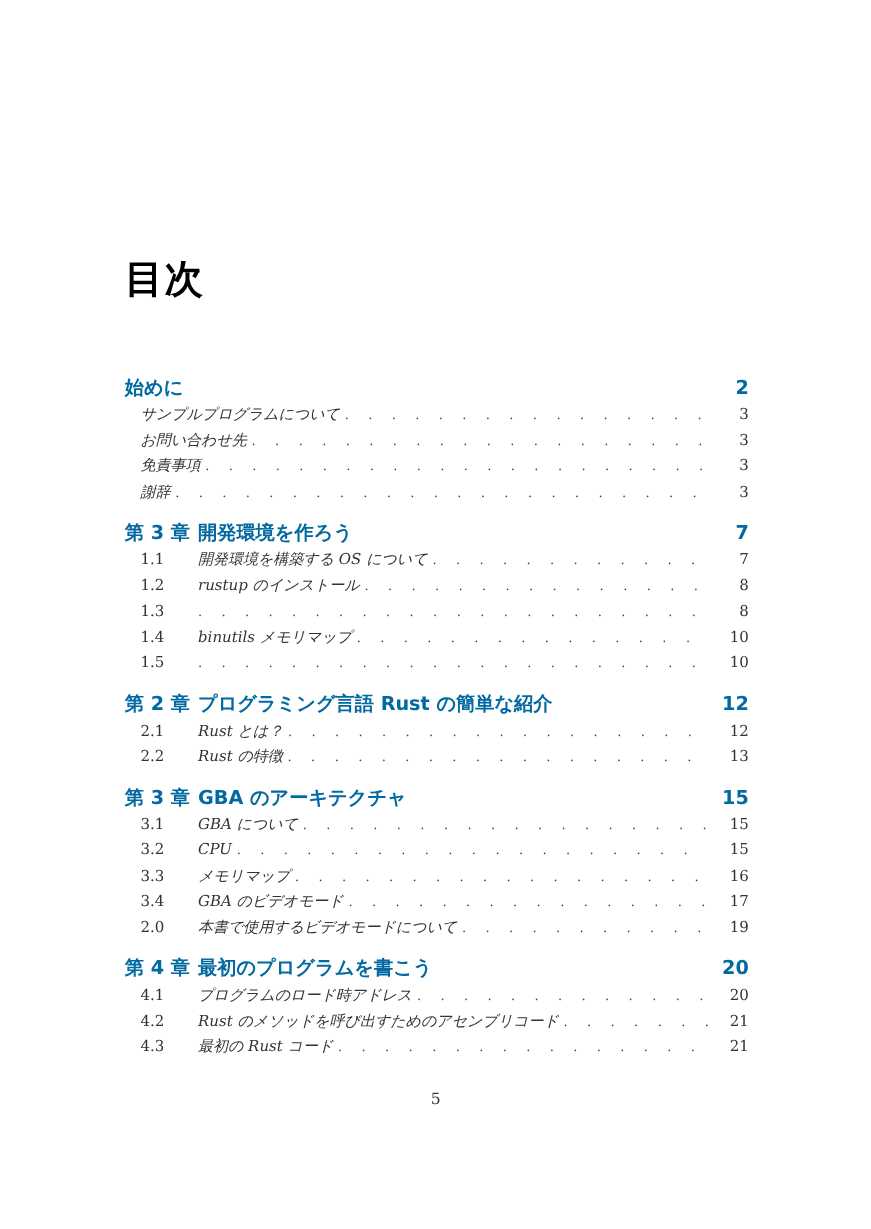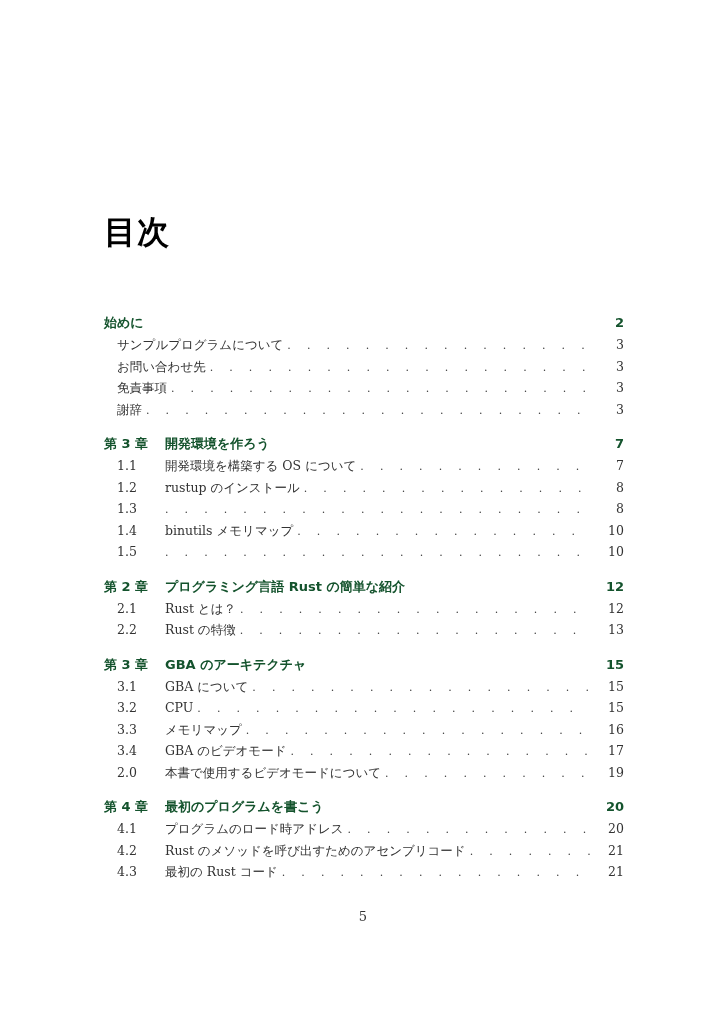--- a/index.html
+++ b/index.html
@@ -6,32 +6,32 @@
   body { width: 726px; height: 1024px; position: relative; overflow: hidden; color: #1a1a1a; }
   .page-title {
     position: absolute; left: 104px; top: 190px;
     font-family: "DejaVu Sans", sans-serif; font-weight: bold; font-size: 32px;
     color: #000; letter-spacing: 1px; text-align: center;
   }
   .toc { position: absolute; left: 104px; top: 312px; width: 520px; }
   .section { margin-bottom: 13px; }
   .ch-head {
     display: flex; align-items: baseline; height: 22px; line-height: 22px;
-    font-family: "DejaVu Sans", sans-serif; font-weight: bold; font-size: 13px; color: #14532d;
+    font-family: "DejaVu Sans", sans-serif; font-weight: bold; font-size: 16px; color: #0369a1;
   }
   .ch-num { width: 61px; white-space: nowrap; }
   .ch-title { flex: 1; white-space: nowrap; }
   .ch-page { text-align: right; min-width: 24px; }
   .entry {
     display: flex; align-items: baseline; height: 21.5px; line-height: 21.5px;
     font-family: "DejaVu Serif", serif; font-size: 12.5px; color: #333;
   }
   .entry .num { width: 61px; padding-left: 13px; box-sizing: border-box; white-space: nowrap; }
   .entry.nonum .num { width: 13px; }
-  .entry .title { white-space: nowrap; padding-right: 4px; }
+  .entry .title { white-space: nowrap; padding-right: 4px; font-style: italic; }
   .entry .leader {
     flex: 1; overflow: hidden; white-space: nowrap; color: #444;
     letter-spacing: 6.3px; font-size: 11px;
   }
   .entry .page { text-align: right; min-width: 28px; padding-left: 6px; }
   .footer-page {
     position: absolute; left: 0; width: 726px; top: 909px; text-align: center;
     font-family: "DejaVu Serif", serif; font-size: 13px; color: #333;
   }
 </style>

